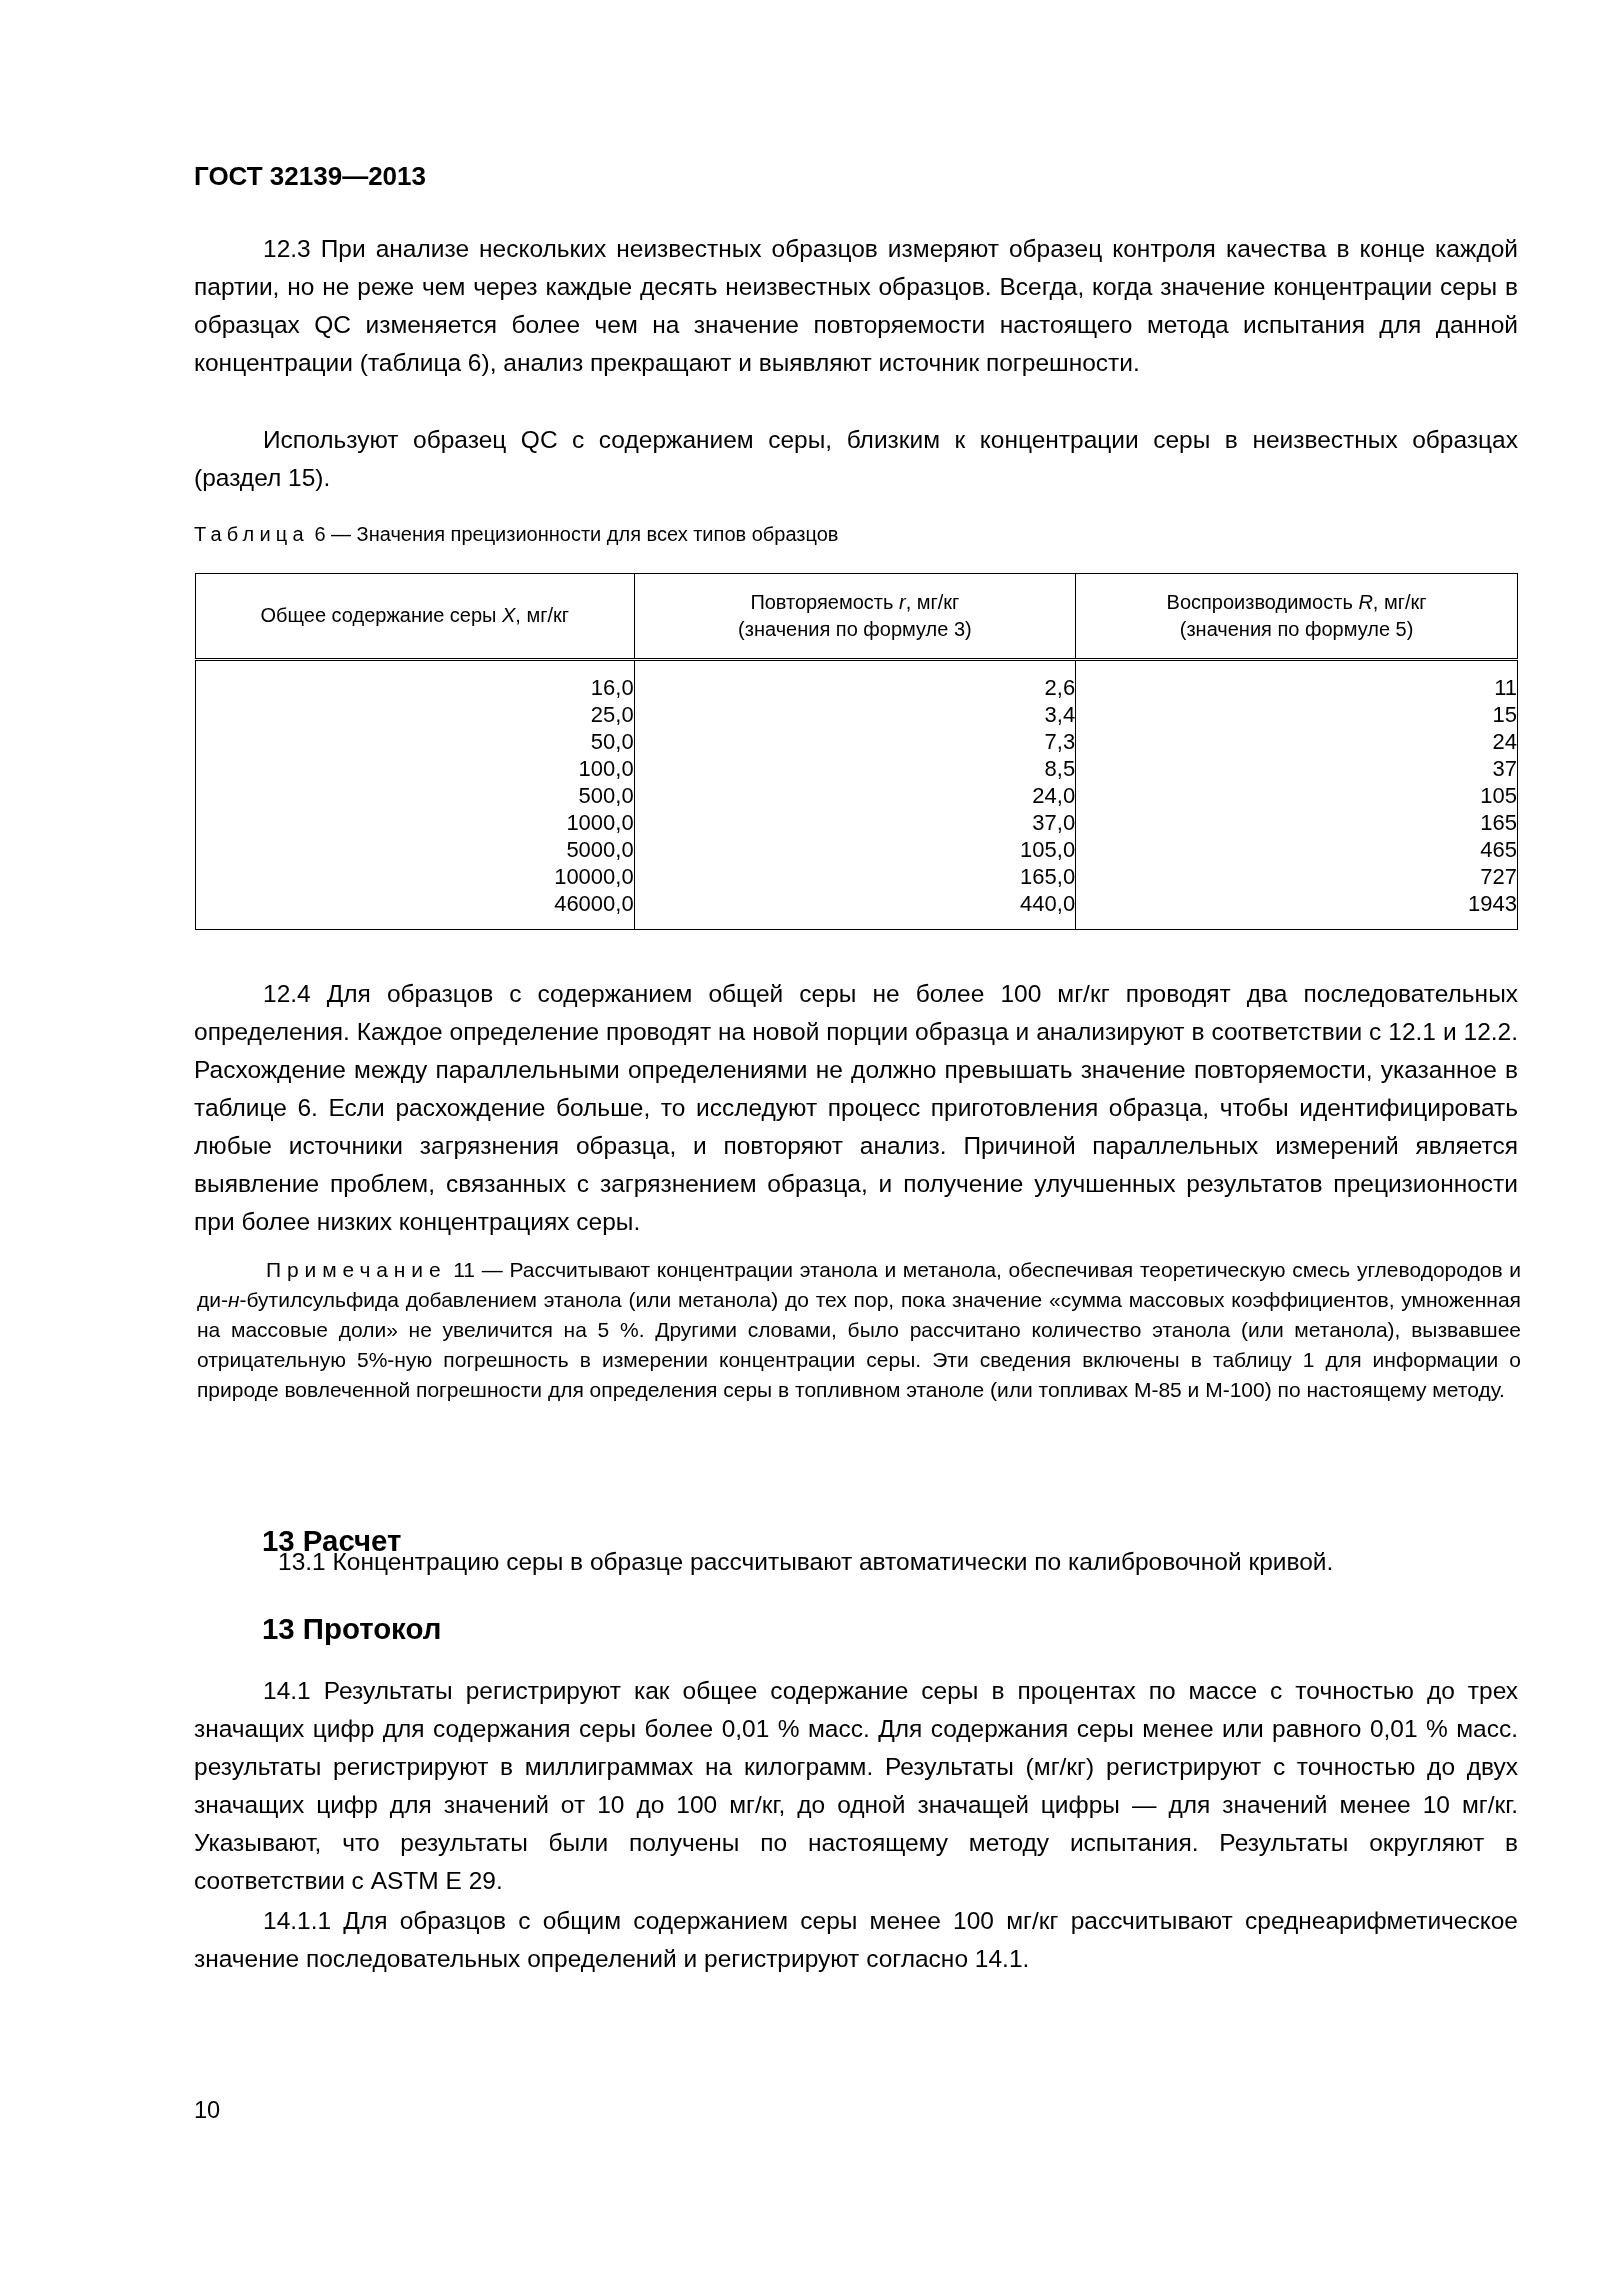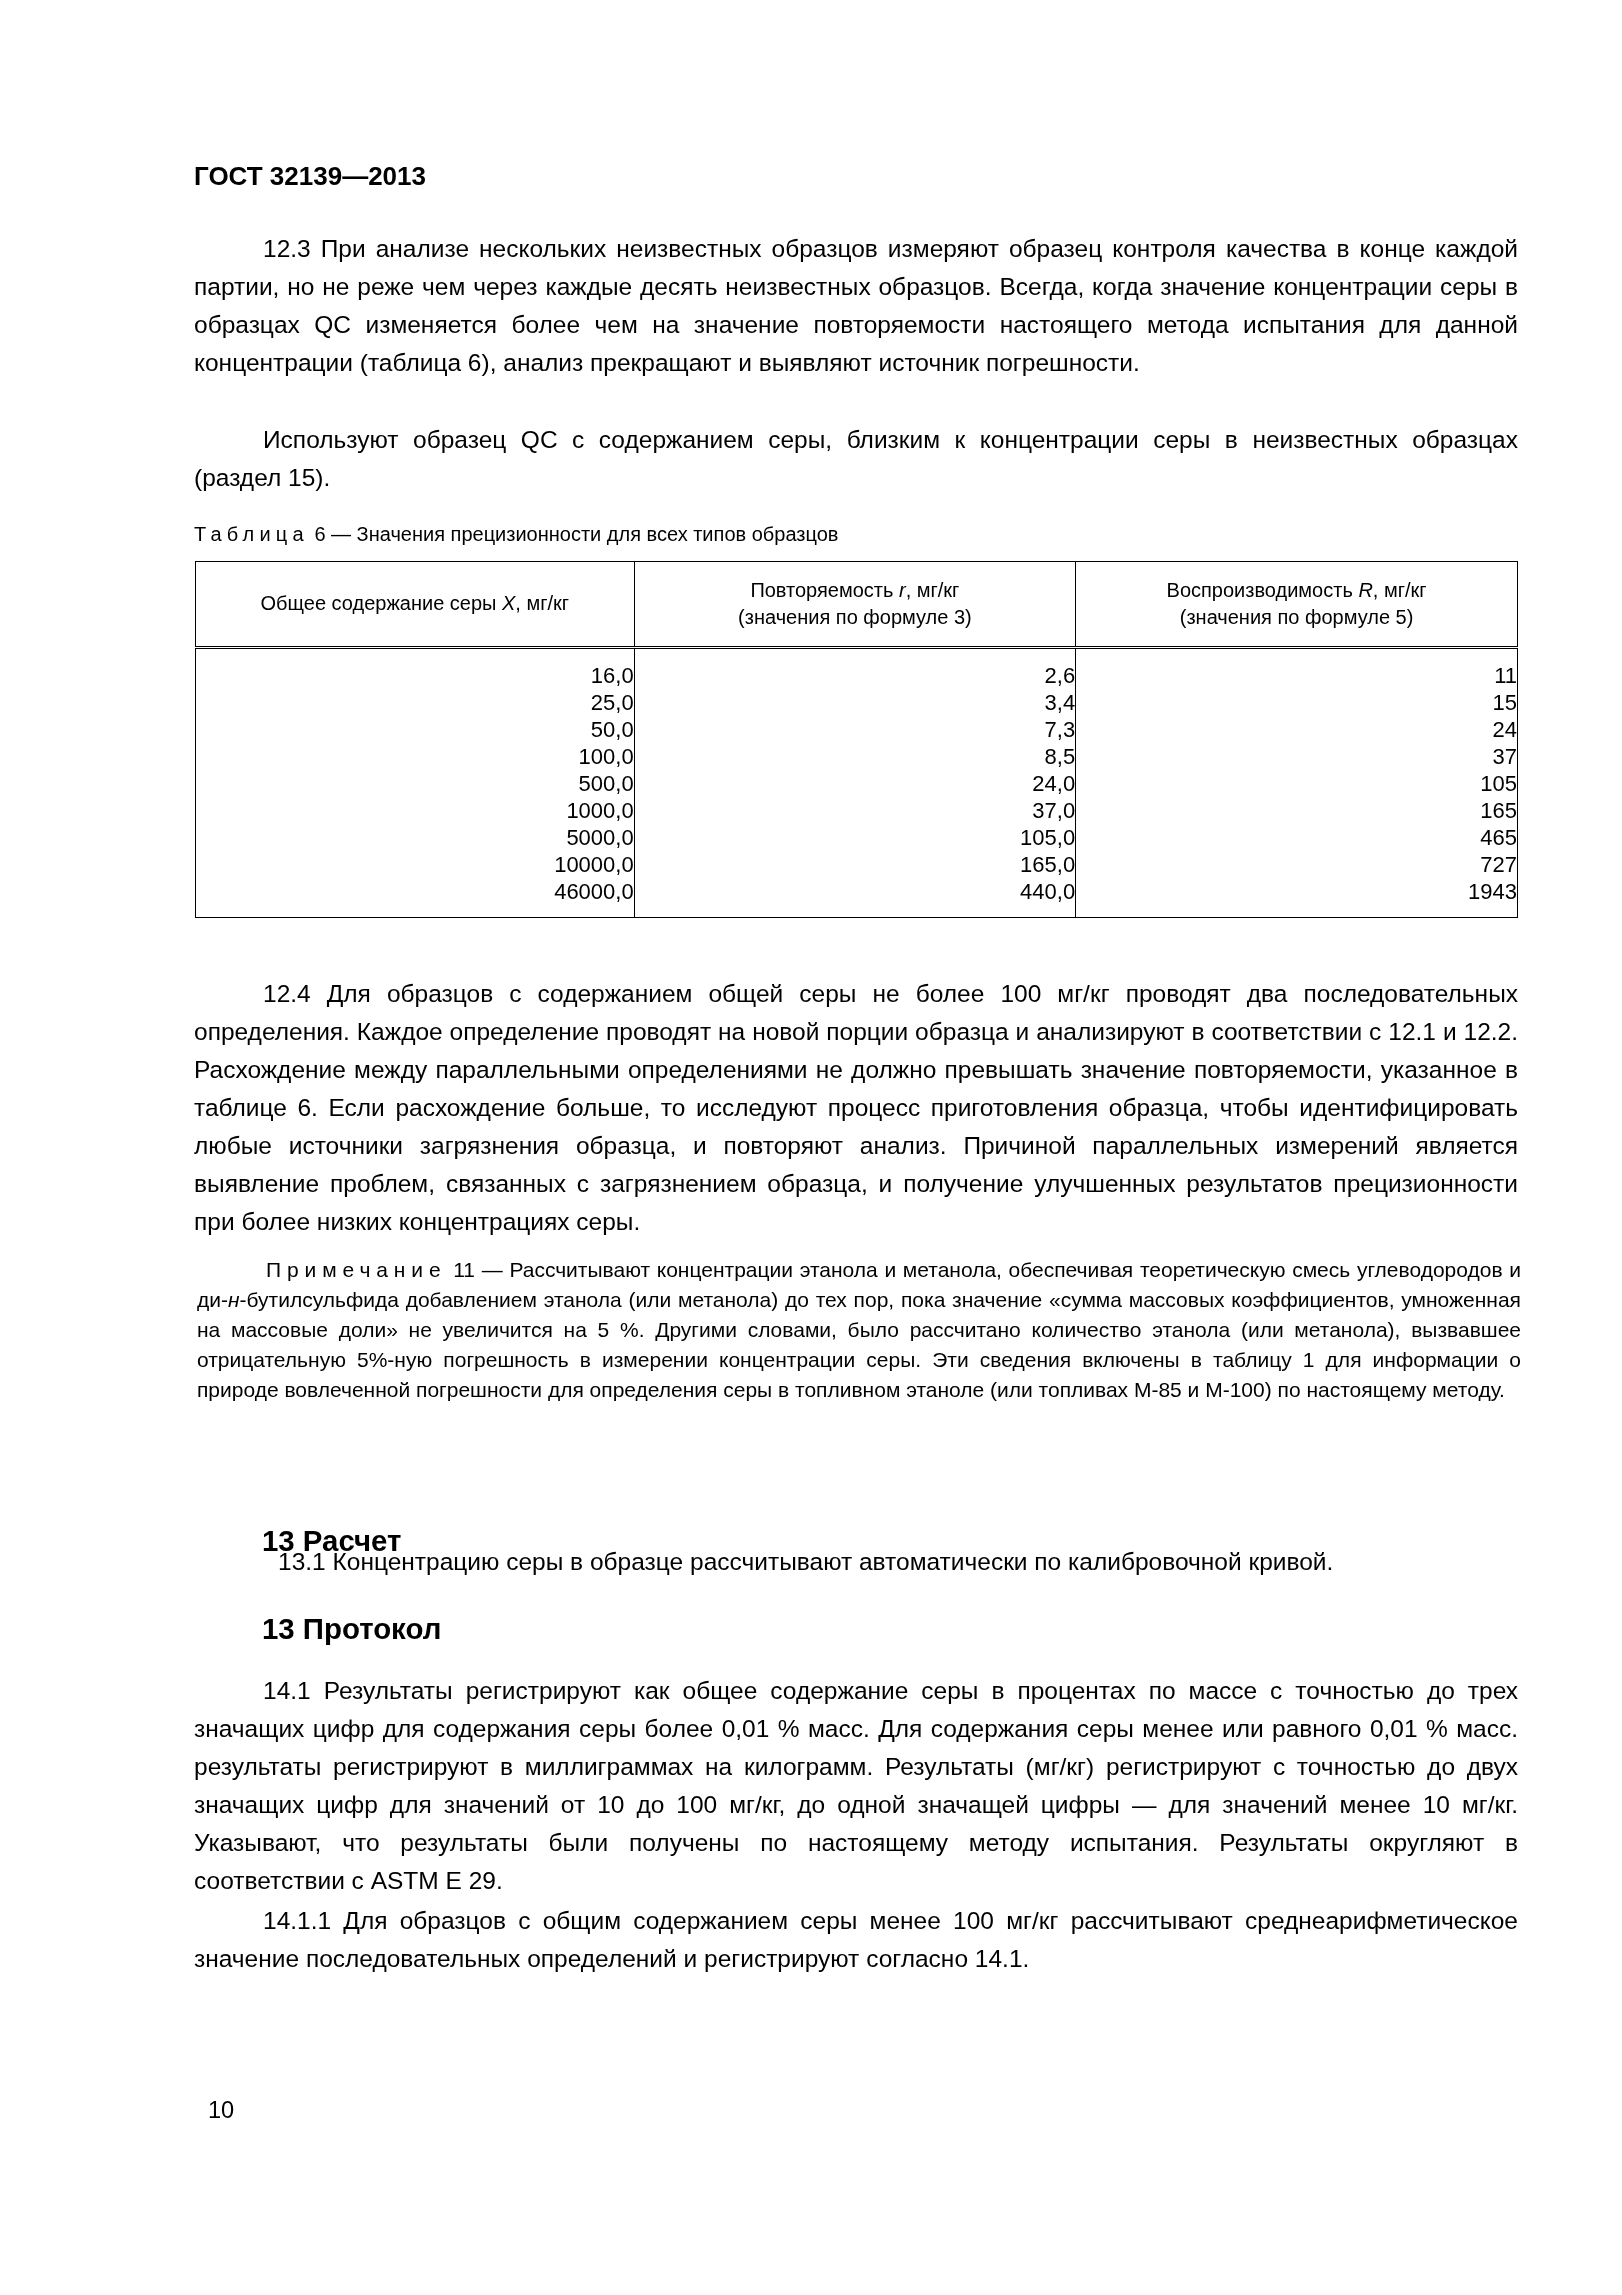--- a/index.html
+++ b/index.html
@@ -5,41 +5,41 @@
   html, body { margin:0; padding:0; background:#ffffff; }
   body { width:1623px; height:2295px; position:relative; overflow:hidden;
          font-family:"Liberation Sans", "DejaVu Sans", sans-serif; color:#000; }
   .abs { position:absolute; }
   .doc-header { left:194px; top:161px; font-size:26px; font-weight:bold; letter-spacing:0px; }
   .para { position:absolute; left:194px; width:1324px; font-size:24.5px; line-height:38px;
           text-align:justify; text-indent:69px; margin:0; }
   .para.noindent { text-indent:0; }
   .caption { left:194px; top:523px; font-size:20px; }
   .caption .spaced { letter-spacing:5.2px; }
-  table.precision { position:absolute; left:195px; top:561px; width:1323px; border-collapse:collapse;
+  table.precision { position:absolute; left:195px; top:573px; width:1323px; border-collapse:collapse;
           font-size:20px; }
   table.precision th { font-weight:normal; border-left:1.3px solid #000; border-right:1.3px solid #000;
           border-top:1.3px solid #000; height:84px; text-align:center; line-height:27.5px; padding:0 13px;
           border-bottom:3.9px double #000; vertical-align:middle; }
   table.precision th:first-child { border-left:1.3px solid #000; }
   table.precision td { border-left:1.3px solid #000; border-right:1.3px solid #000; padding:0;
           vertical-align:top; line-height:27px; font-size:22px; }
   table.precision tr.body td { padding-top:13px; padding-bottom:12px; border-bottom:1.3px solid #000; }
   .col1 { width:442px; }
   .col2 { width:442px; }
   .col3 { width:438px; }
   .cell-inner { display:block; }
   .c1 { text-align:right; padding-right:181px; }
   .c2 { text-align:right; padding-right:177px; }
   .c3 { text-align:right; padding-right:180px; }
   .note { position:absolute; left:197px; width:1324px; font-size:21px; line-height:30px;
           text-align:justify; text-indent:69px; margin:0; }
   .note .spaced { letter-spacing:5.9px; }
   .section-title { position:absolute; left:262px; font-size:29.4px; font-weight:bold; }
-  .page-number { position:absolute; left:208px; top:2097px; font-size:23.6px; }
+  .page-number { position:absolute; left:194px; top:2097px; font-size:23.6px; }
   i { font-style:italic; }
 </style>
 </head>
 <body>
 
 <div class="abs doc-header">ГОСТ 32139—2013</div>
 
 <p class="para" style="top:230px;">12.3  При анализе нескольких неизвестных образцов измеряют образец контроля качества в конце каждой партии, но не реже чем через каждые десять неизвестных образцов. Всегда, когда значение концентрации серы в образцах QC изменяется более чем на значение повторяемости настоящего метода испытания для данной концентрации (таблица 6), анализ прекращают и выявляют источник погрешности.</p>
 <p class="para" style="top:421px;">Используют образец QC с содержанием серы, близким к концентрации серы в неизвестных образцах (раздел 15).</p>
 

